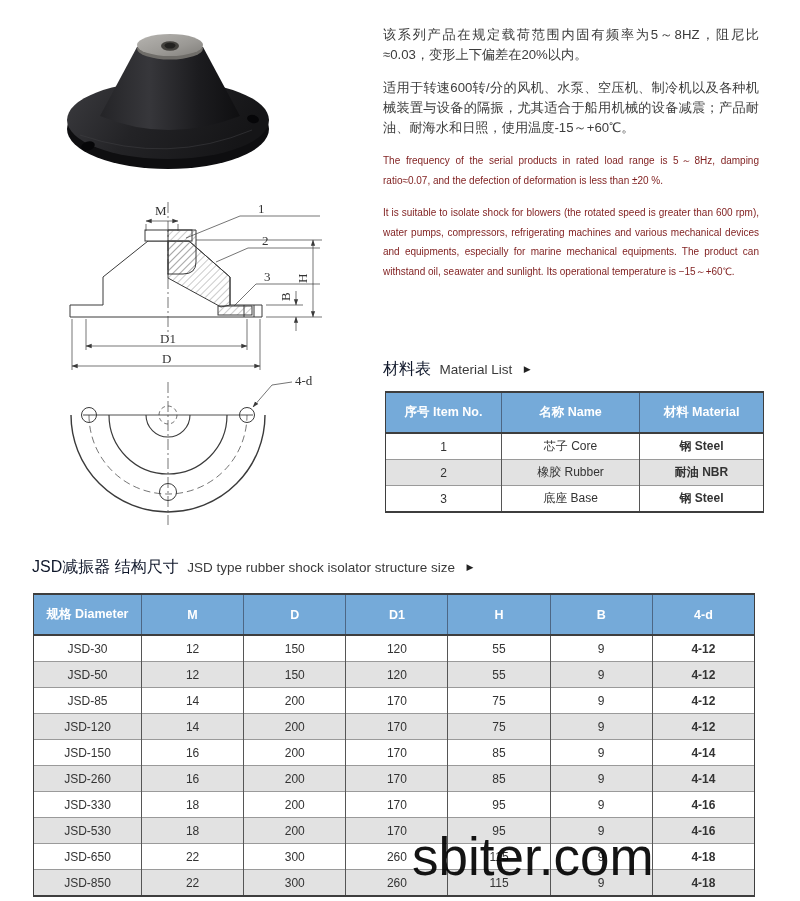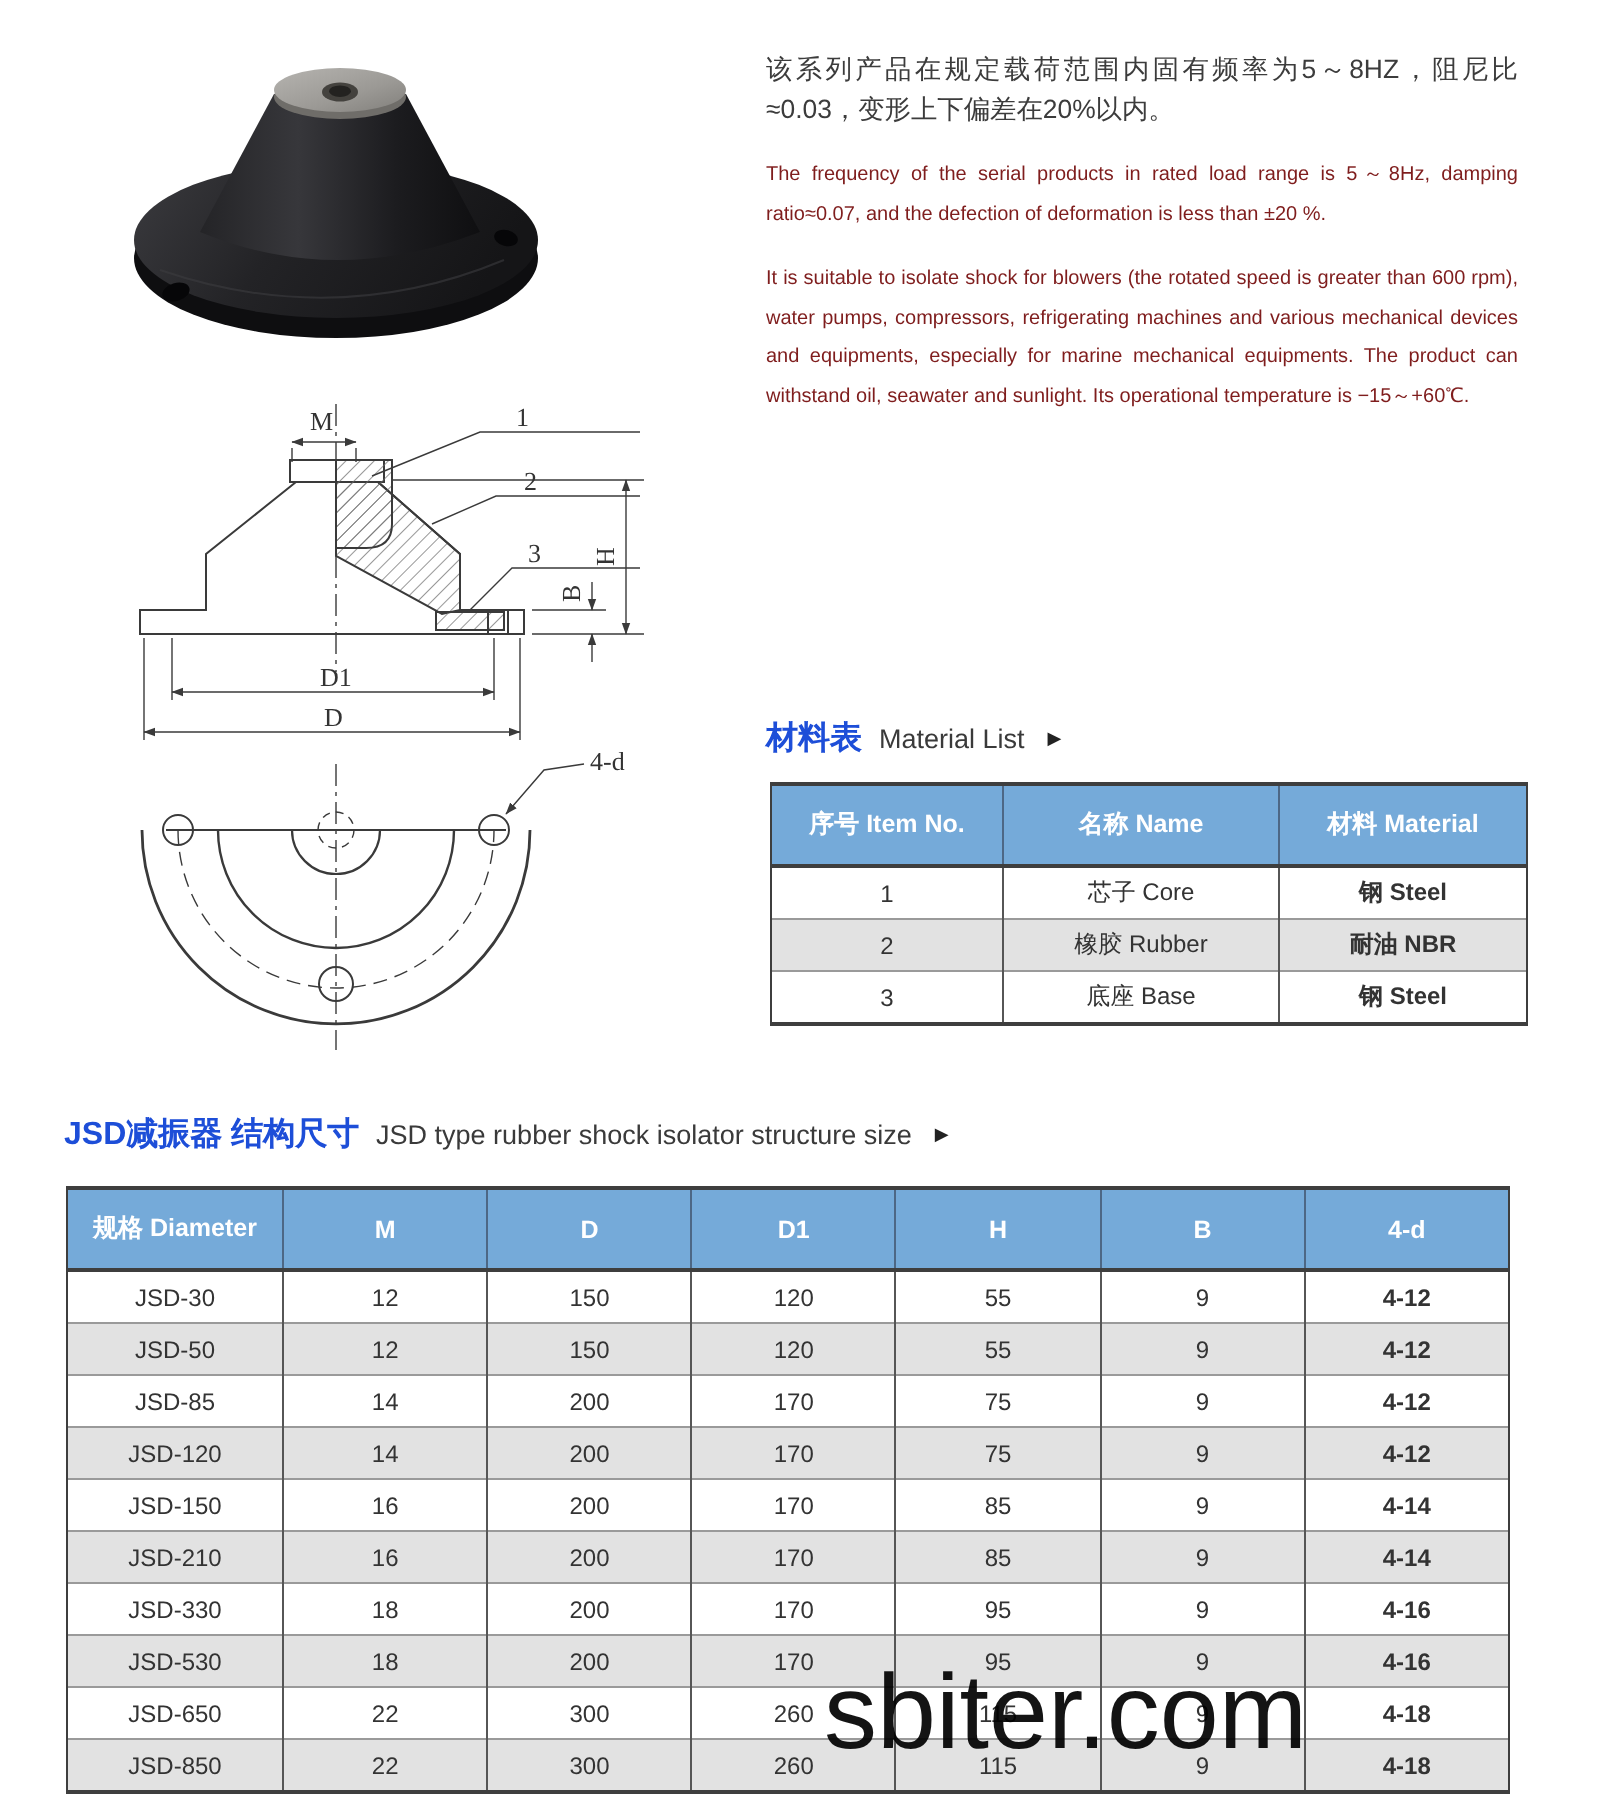--- a/index.html
+++ b/index.html
@@ -11,21 +11,21 @@
   }
   
   .photo{position:absolute;left:30px;top:20px;width:258px;height:158px;}
   
   .intro{position:absolute;left:383px;top:25px;width:376px;}
   .intro p{margin:0 0 13px 0;text-align:justify;}
   .intro p.zh{font-size:13.2px;line-height:20px;color:#3c3c3c;}
   .intro p.en{font-size:10px;line-height:19.5px;color:#7f1d1d;}
   
   .sec-title{position:absolute;white-space:nowrap;}
-  .sec-title .t-zh{font-size:16px;font-weight:bold;color:#1d4ed8;}
+  .sec-title .t-zh{font-size:16px;font-weight:normal;color:#0f172a;}
   .sec-title .t-en{font-size:13.5px;color:#3a3a3a;margin-left:4px;}
   .sec-title .arrow{font-size:9px;color:#222;margin-left:7px;vertical-align:2px;}
   .mat-title{left:383px;top:359px;}
   .size-title{left:32px;top:557px;}
   
   .tbl{position:absolute;border-collapse:collapse;table-layout:fixed;
        border-top:2px solid #3e3e3e;border-bottom:2px solid #3e3e3e;background:#fff;}
   .tbl th{background:#75aad9;color:#ffffff;font-size:12.5px;font-weight:bold;
           height:37px;border-left:1px solid #4b6largest;}
   .tbl th{border-left:1px solid #4d6785;border-bottom:2px solid #3e3e3e;}
@@ -80,20 +80,21 @@
     <ellipse cx="170" cy="46" rx="9" ry="4.8" fill="#44423e"></ellipse>
     <ellipse cx="170" cy="45.6" rx="5.5" ry="2.9" fill="#232220"></ellipse>
     <ellipse cx="88" cy="146" rx="7" ry="4.5" fill="#060608" transform="rotate(-18 88 146)"></ellipse>
     <ellipse cx="253" cy="119" rx="6" ry="4" fill="#060608" transform="rotate(14 253 119)"></ellipse>
     <path d="M80,135 Q168,165 252,130" stroke="#3c3c40" stroke-width="1" fill="none" opacity="0.6"></path>
   </g>
 </svg>
 
 <div class="intro">
   <p class="zh">该系列产品在规定载荷范围内固有频率为5～8HZ，阻尼比≈0.03，变形上下偏差在20%以内。</p>
+  <p class="zh">适用于转速600转/分的风机、水泵、空压机、制冷机以及各种机械装置与设备的隔振，尤其适合于船用机械的设备减震；产品耐油、耐海水和日照，使用温度-15～+60℃。</p>
   <p class="en">The frequency of the serial products in rated load range is 5～8Hz, damping ratio≈0.07, and the defection of deformation is less than ±20 %.</p>
   <p class="en">It is suitable to isolate shock for blowers (the rotated speed is greater than 600 rpm), water pumps, compressors, refrigerating machines and various mechanical devices and equipments, especially for marine mechanical equipments. The product can withstand oil, seawater and sunlight. Its operational temperature is −15～+60℃.</p>
 </div>
 
 <div class="sec-title mat-title">
   <span class="t-zh">材料表</span>
   <span class="t-en">Material List</span>
   <span class="arrow">▶</span>
 </div>
 <table class="tbl mat-tbl">
@@ -256,21 +257,21 @@
       <tr>
         <td>JSD-150</td>
         <td>16</td>
         <td>200</td>
         <td>170</td>
         <td>85</td>
         <td>9</td>
         <td>4-14</td>
       </tr>
       <tr>
-        <td>JSD-210</td>
+        <td>JSD-260</td>
         <td>16</td>
         <td>200</td>
         <td>170</td>
         <td>85</td>
         <td>9</td>
         <td>4-14</td>
       </tr>
       <tr>
         <td>JSD-330</td>
         <td>18</td>

